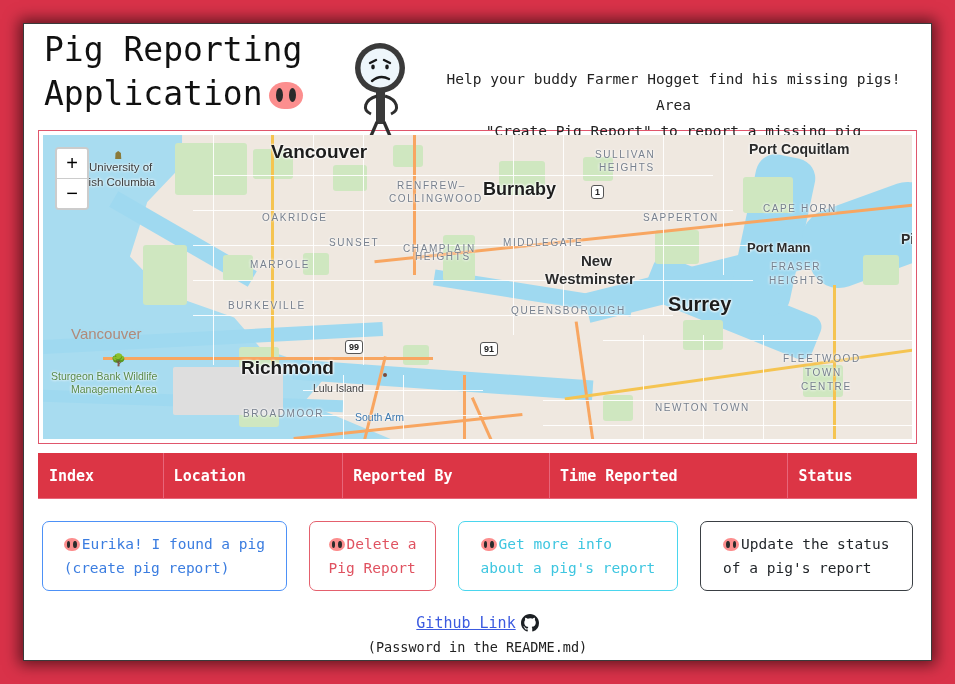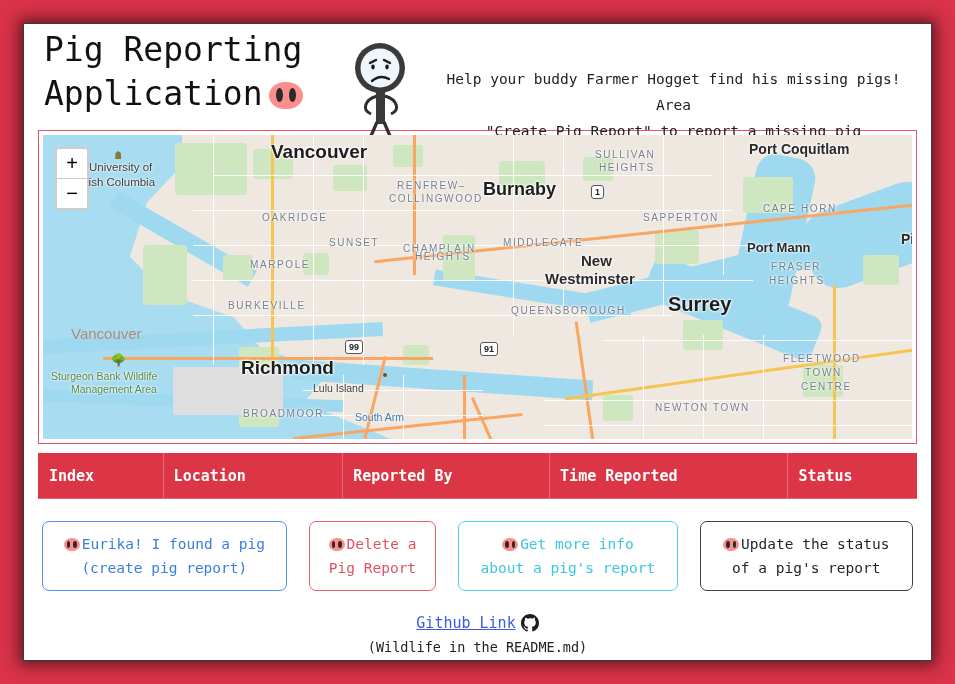--- a/index.html
+++ b/index.html
@@ -216,21 +216,20 @@
   
   .btn-row {
     display: flex;
     justify-content: center;
     align-items: stretch;
     gap: 22px;
     margin: 22px 18px 0 18px;
   }
   .btn {
     border-radius: 7px;
-    text-align: center;
     font-size: 14.5px;
     line-height: 24px;
     padding: 10px 14px;
     background: #fff;
     cursor: pointer;
     font-family: "DejaVu Sans Mono", monospace;
     display: flex; align-items: center; justify-content: center;
     box-sizing: border-box;
   }
   .btn span.lbl { display: inline-block; }
@@ -476,16 +475,16 @@
           <path d="M8 0C3.58 0 0 3.58 0 8c0 3.54 2.29 6.53 5.47 7.59.4.07.55-.17.55-.38
           0-.19-.01-.82-.01-1.49-2.01.37-2.53-.49-2.69-.94-.09-.23-.48-.94-.82-1.13-.28-.15-.68-.52-.01-.53.63-.01
           1.08.58 1.23.82.72 1.21 1.87.87 2.33.66.07-.52.28-.87.51-1.07-1.78-.2-3.64-.89-3.64-3.95
           0-.87.31-1.59.82-2.15-.08-.2-.36-1.02.08-2.12 0 0 .67-.21 2.2.82a7.4 7.4 0 0 1 2-.27c.68 0
           1.36.09 2 .27 1.53-1.04 2.2-.82 2.2-.82.44 1.1.16 1.92.08 2.12.51.56.82 1.27.82 2.15 0
           3.07-1.87 3.75-3.65 3.95.29.25.54.73.54 1.48 0 1.07-.01 1.93-.01 2.2 0
           .21.15.46.55.38A8.01 8.01 0 0 0 16 8c0-4.42-3.58-8-8-8z"></path>
         </svg>
       </span>
     </a>
-    <div class="footnote">(Wildlife in the README.md)</div>
+    <div class="footnote">(Password in the README.md)</div>
   </div>
 
 </div>
 
 </body></html>

